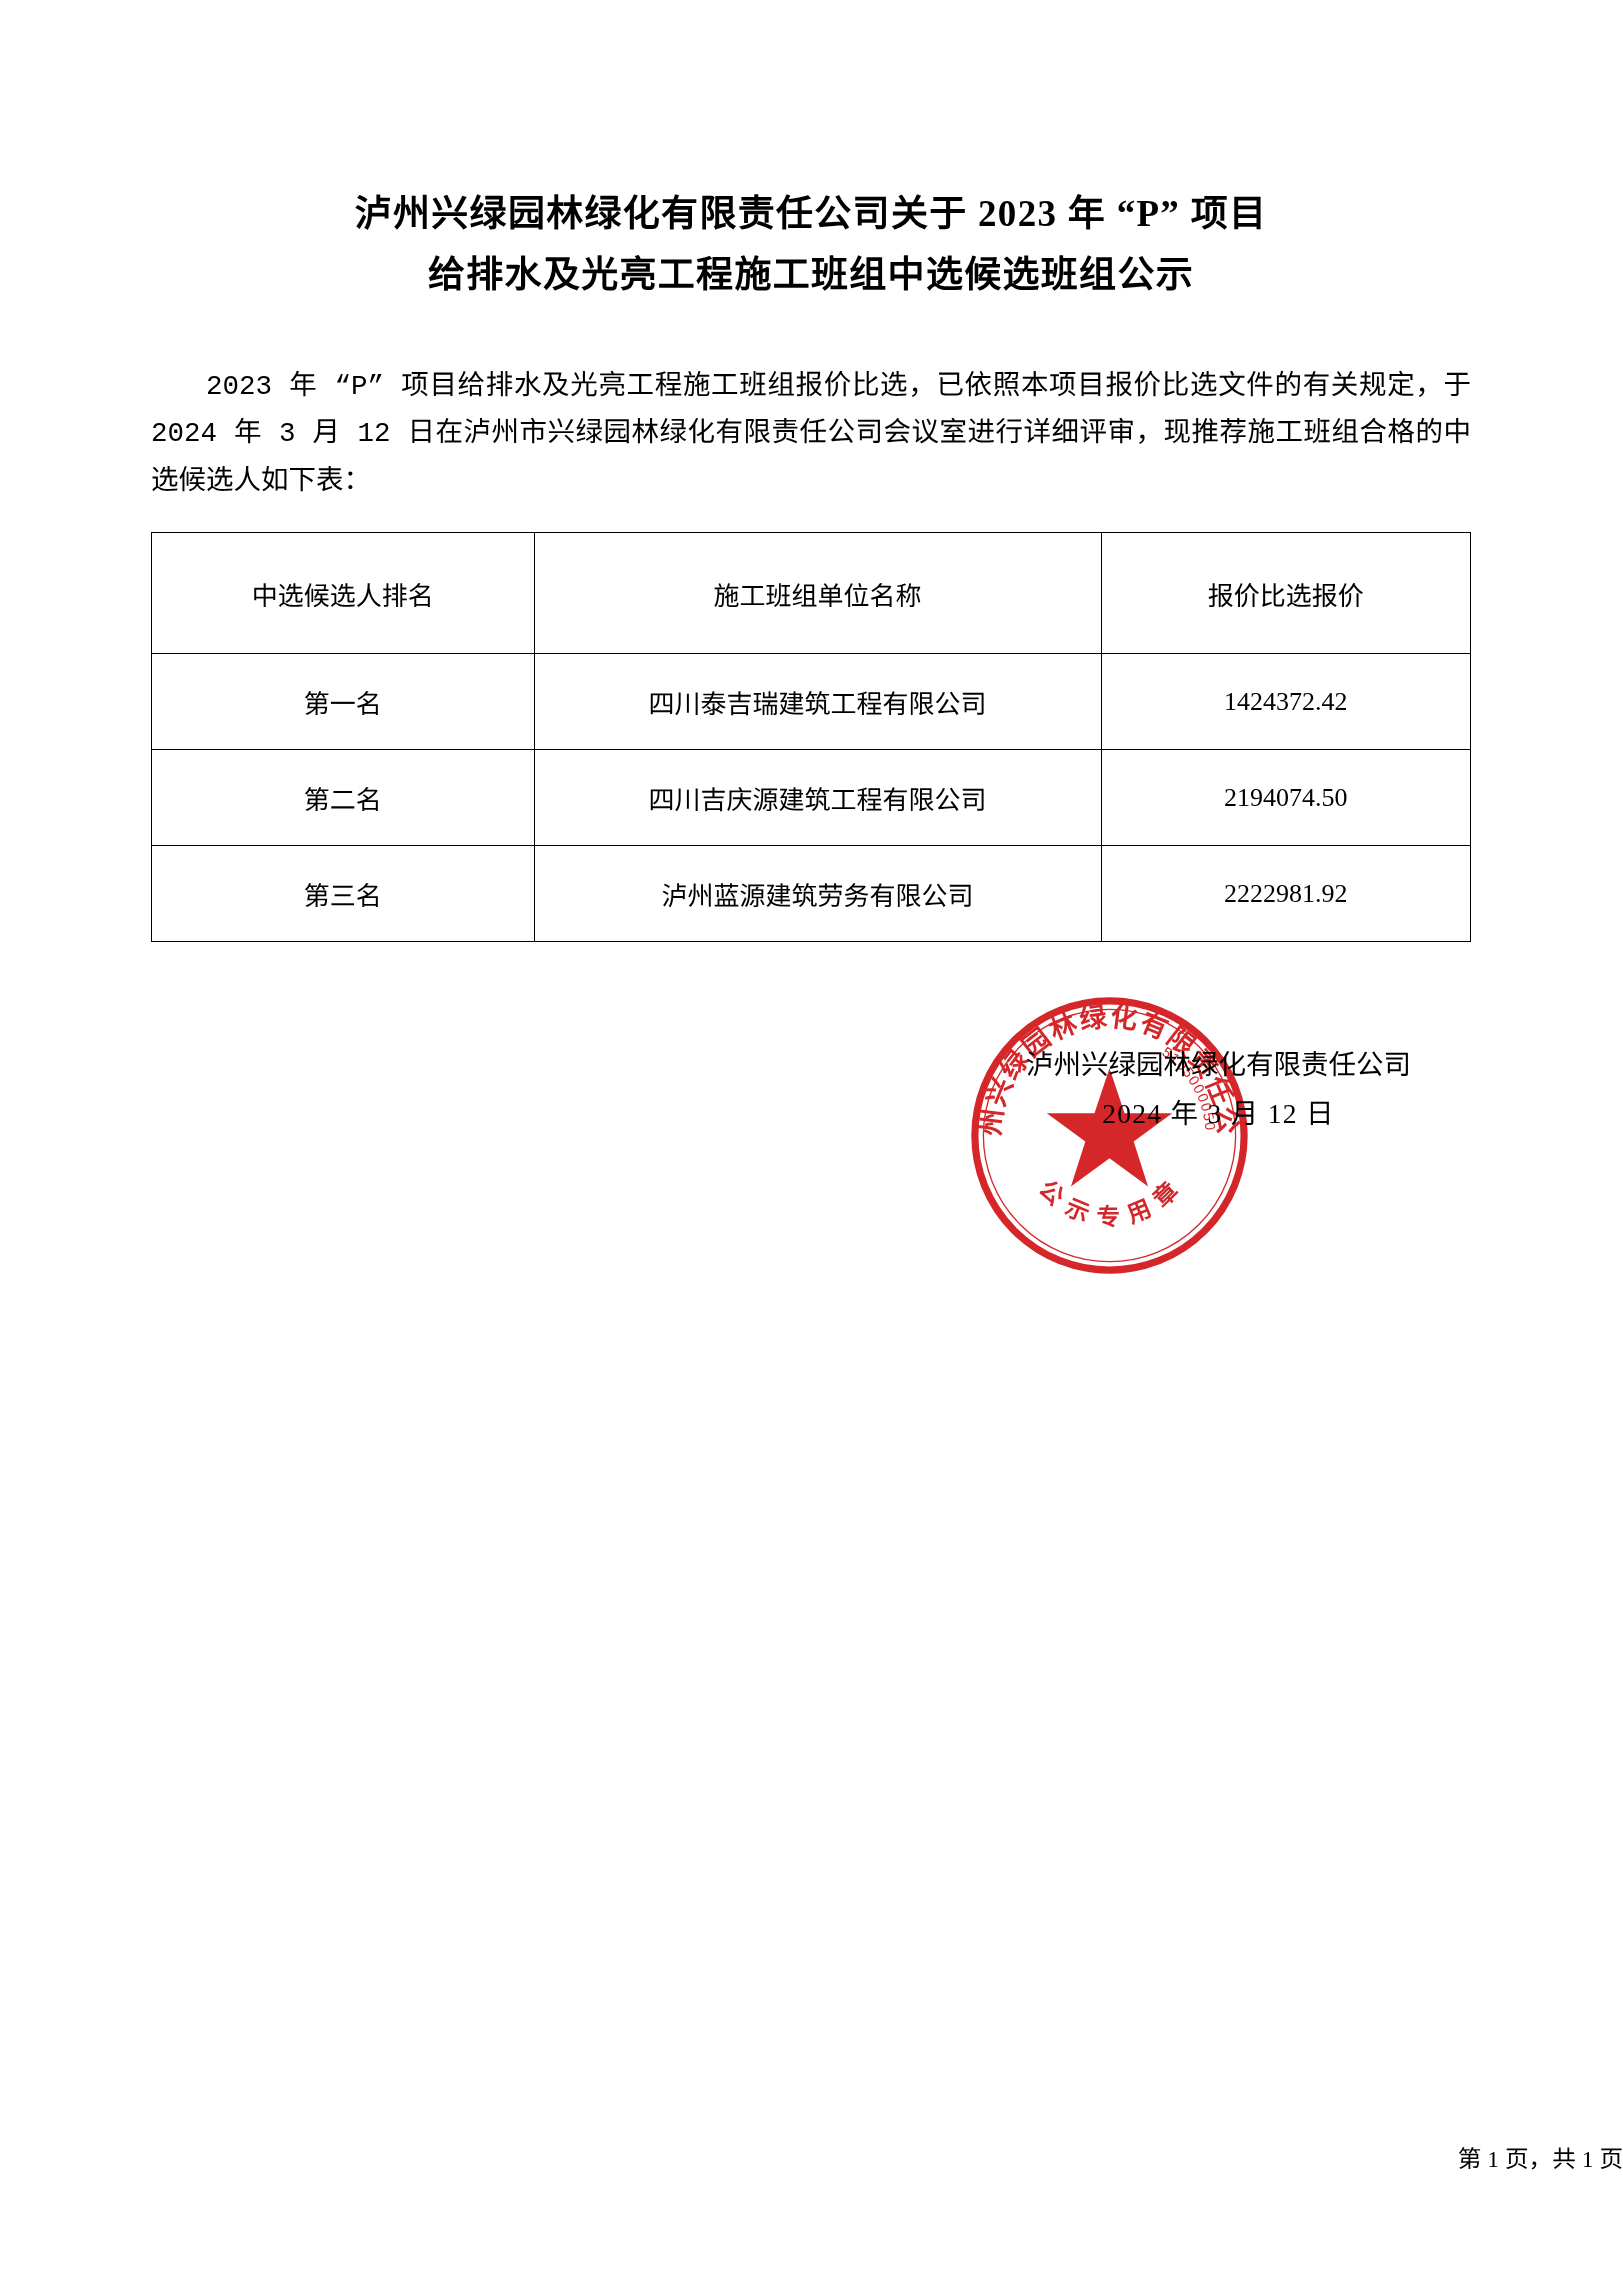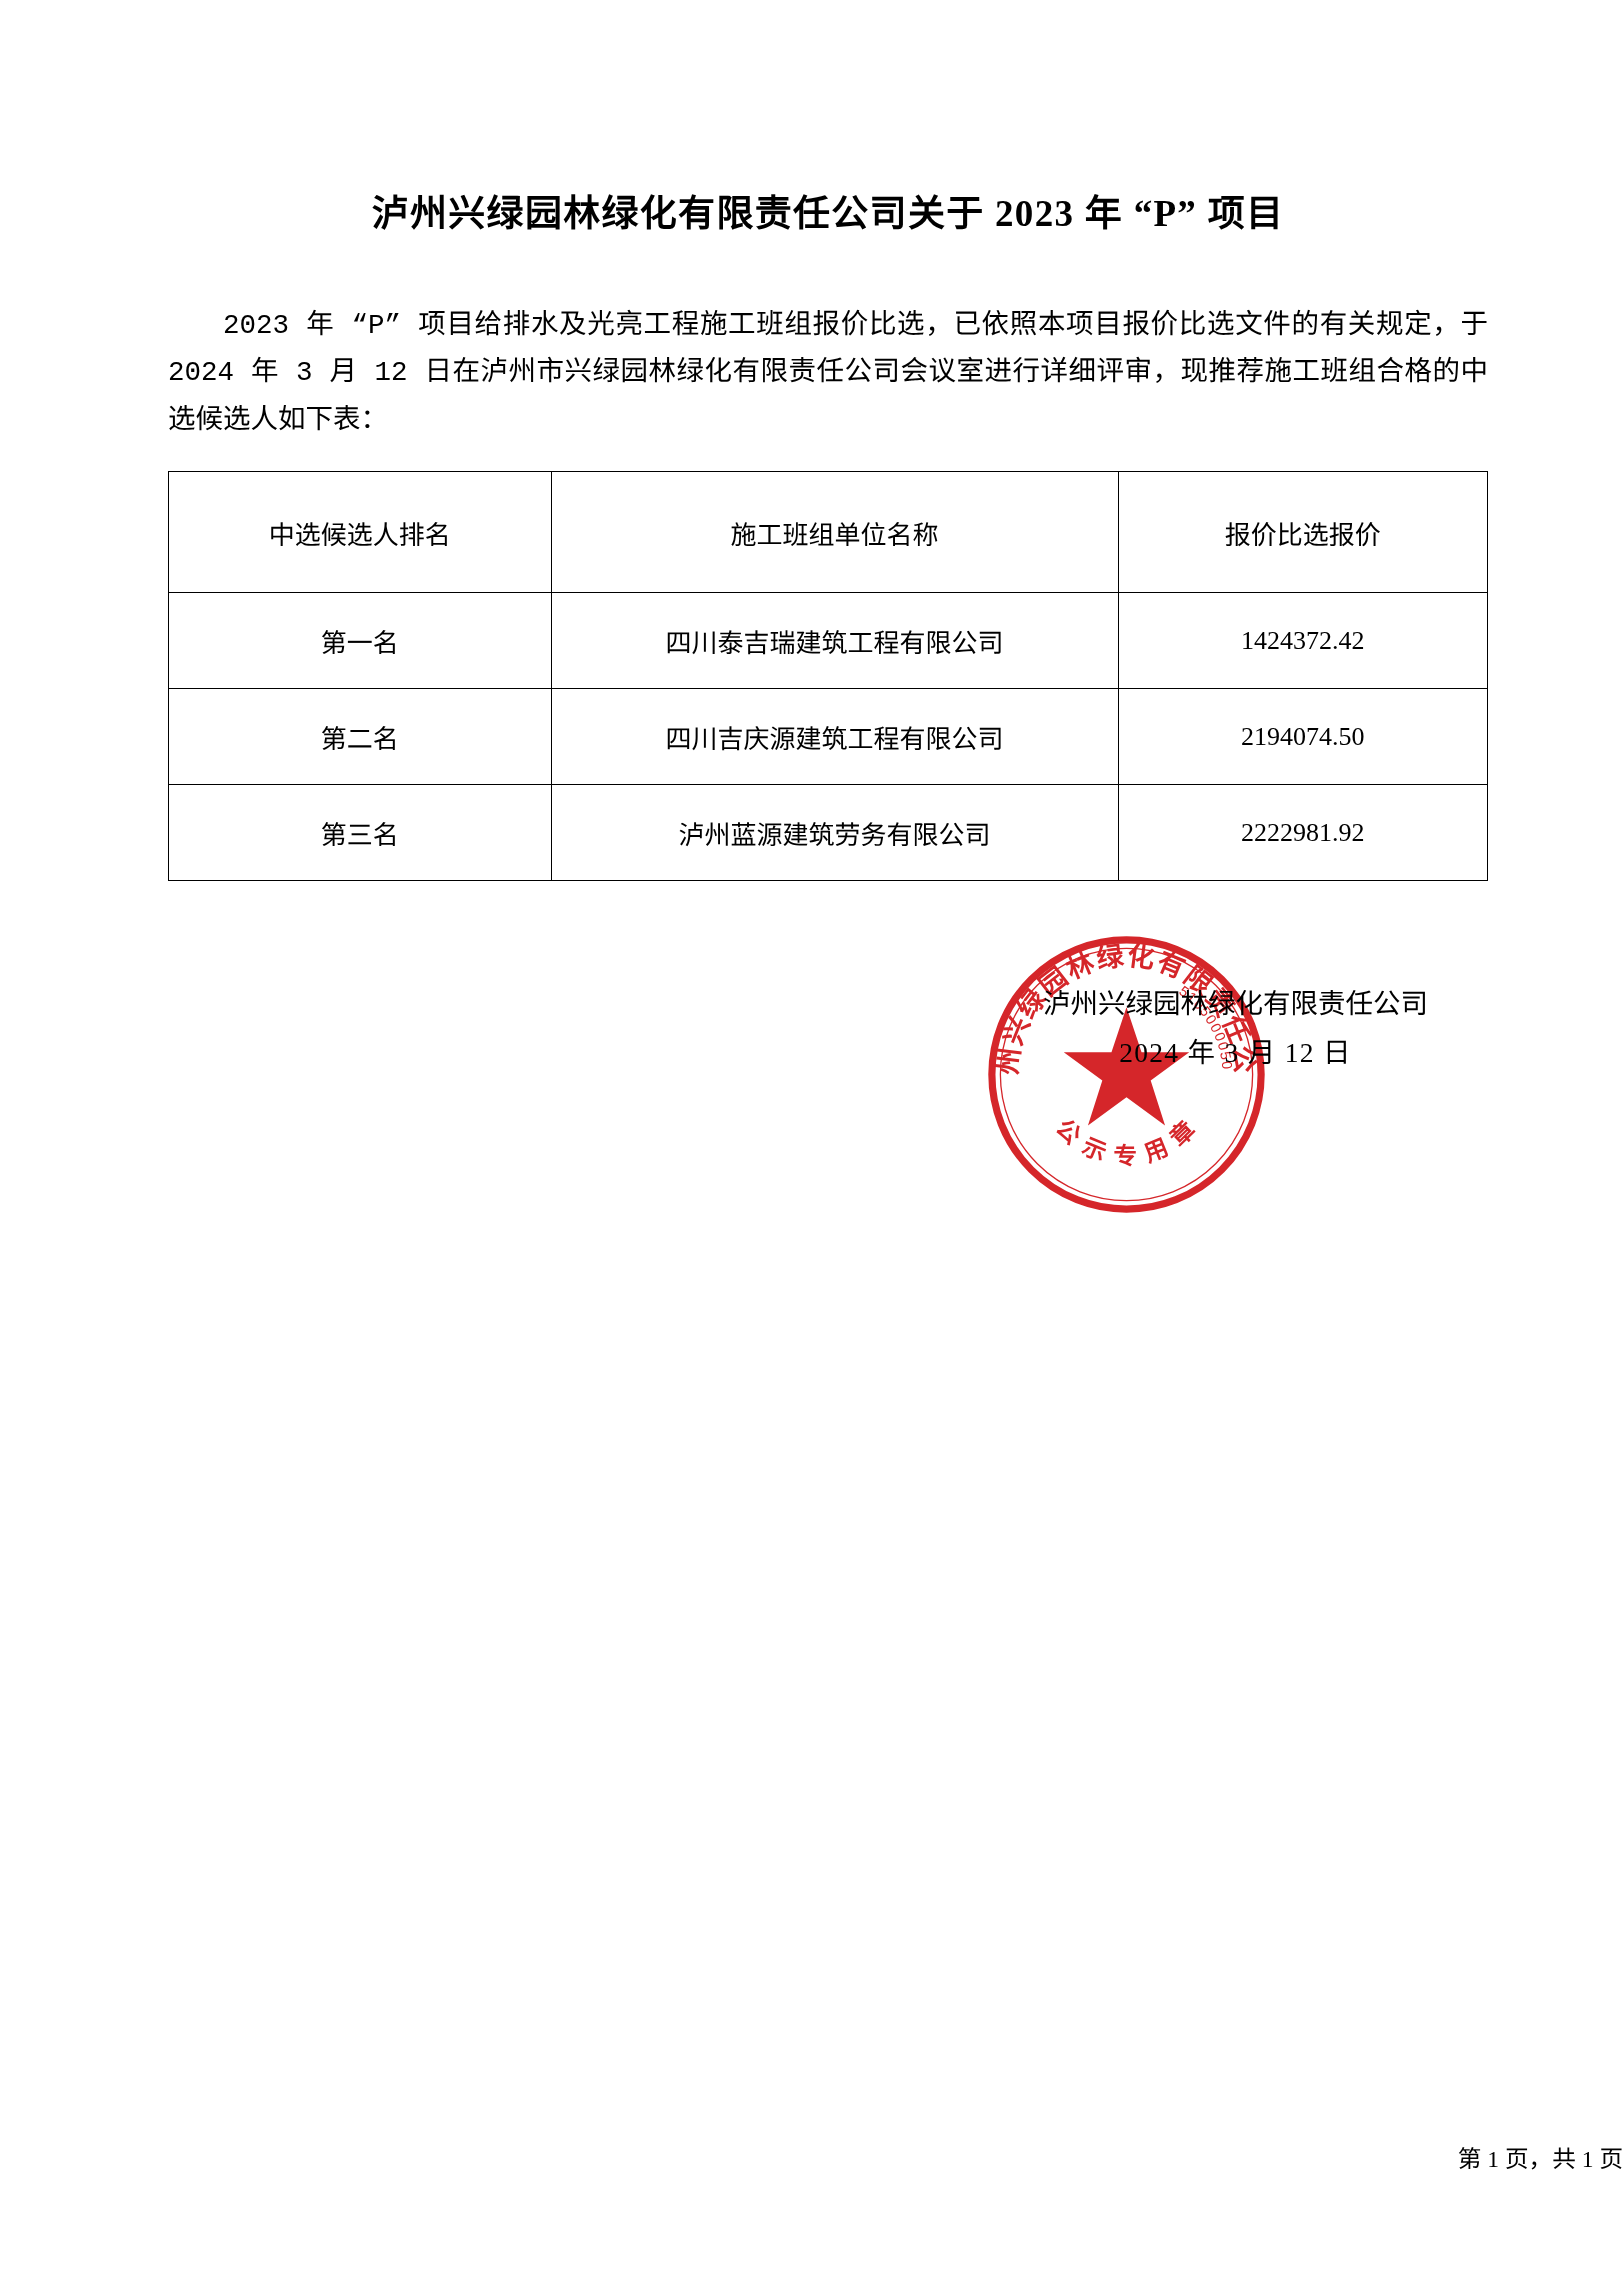--- a/index.html
+++ b/index.html
@@ -14,21 +14,21 @@
   .page {
     position: relative;
     width: 1623px;
     height: 2295px;
     background: #ffffff;
     margin: 0 auto;
     overflow: hidden;
   }
   .content {
     position: absolute;
-    left: 168px;
+    left: 151px;
     top: 0;
     width: 1320px;
     height: 2295px;
   }
   .doc-title {
     margin-top: 183px;
     text-align: center;
     font-size: 37px;
     font-weight: bold;
     line-height: 1.65;
@@ -116,20 +116,21 @@
   }
 </style>
 </head>
 <body>
 
 <div class="page">
   <div class="content">
 
     <div class="doc-title">
       <span class="line">泸州兴绿园林绿化有限责任公司关于 2023 年 “P” 项目</span>
+      <span class="line">给排水及光亮工程施工班组中选候选班组公示</span>
     </div>
 
     <p class="body-text">2023 年 “P” 项目给排水及光亮工程施工班组报价比选，已依照本项目报价比选文件的有关规定，于2024 年 3 月 12 日在泸州市兴绿园林绿化有限责任公司会议室进行详细评审，现推荐施工班组合格的中选候选人如下表：</p>
 
     <div class="table-wrap">
       <table class="result-table">
         <colgroup>
           <col class="c1">
             <col class="c2">
             <col class="c3">

